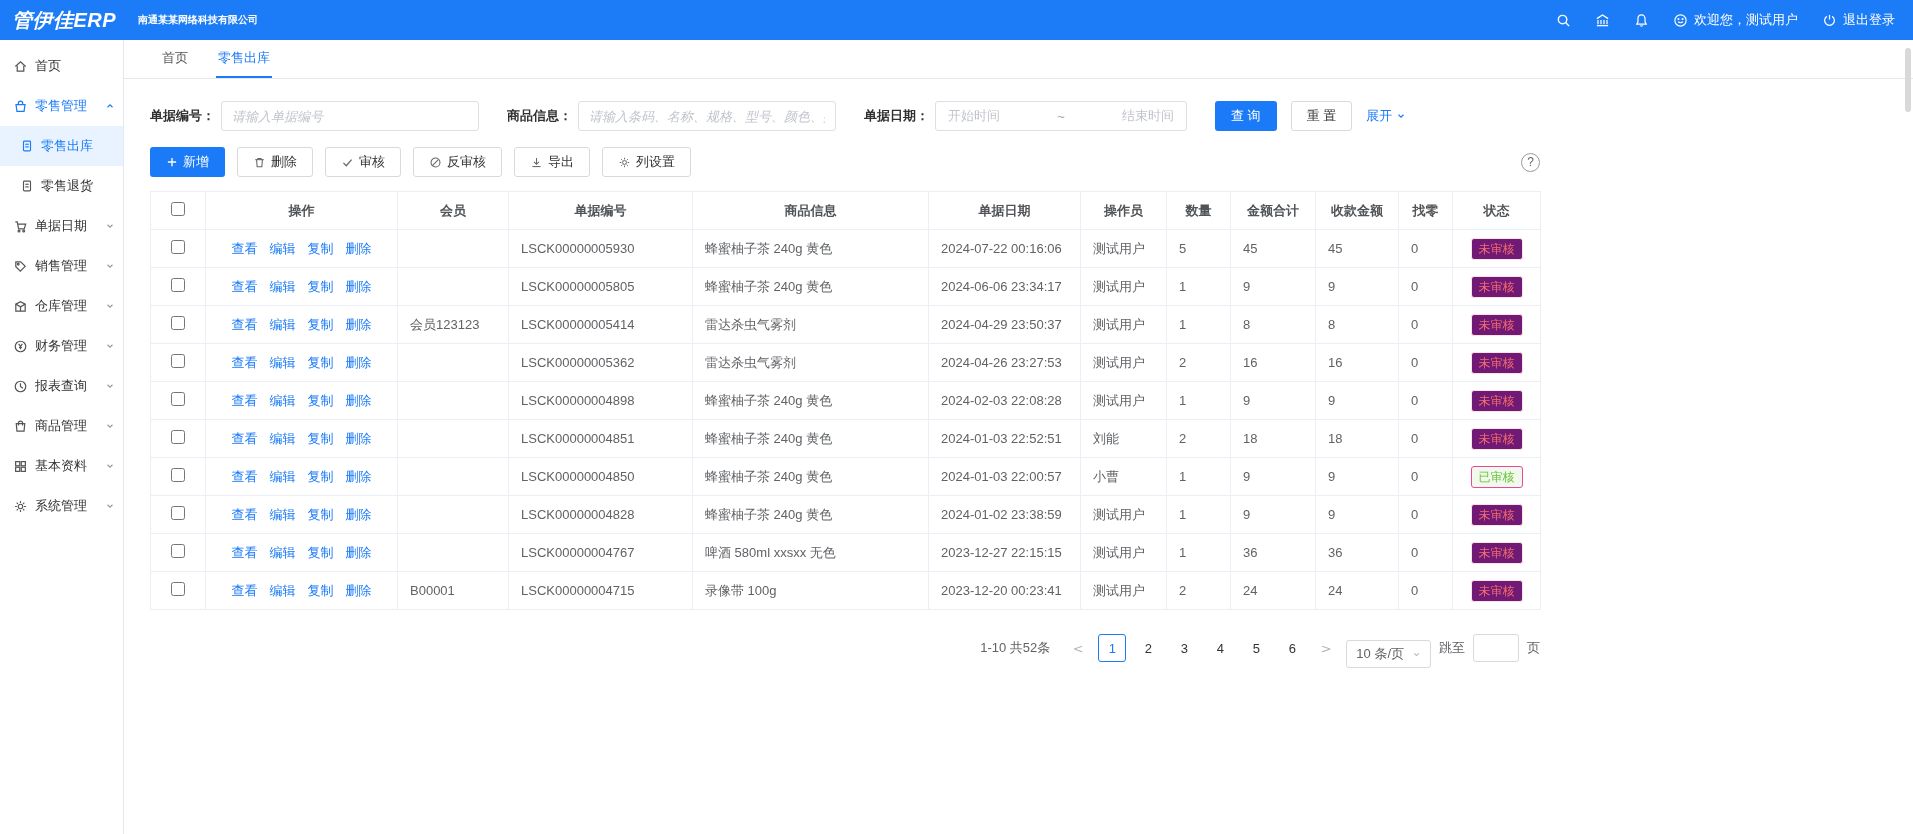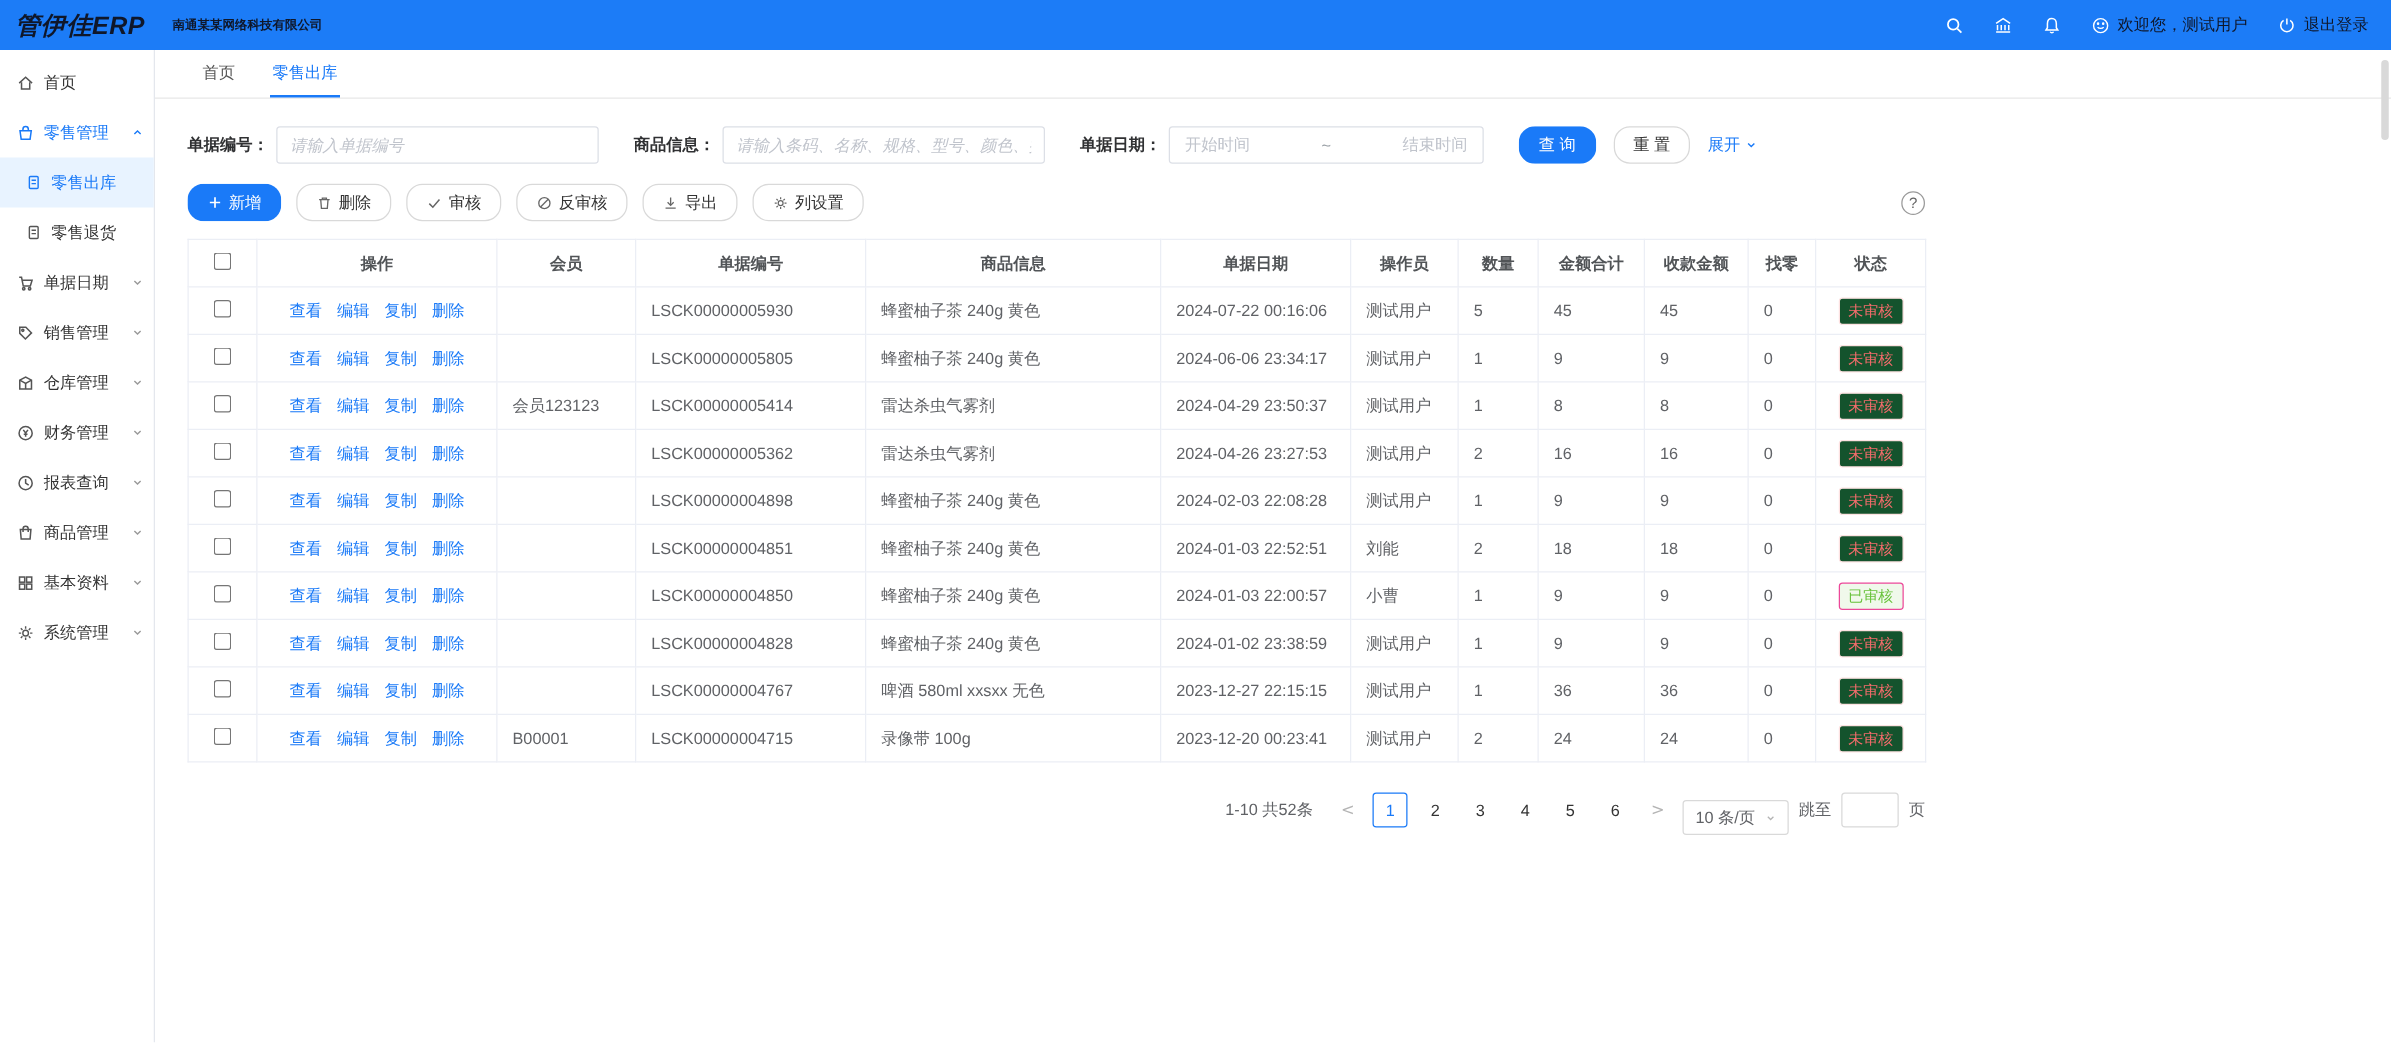--- a/index.html
+++ b/index.html
@@ -11,21 +11,21 @@
   *{box-sizing:border-box;}
   html,body{margin:0;padding:0;}
   body{
     width:1913px;height:834px;overflow:hidden;background:#fff;
     font-family:"Liberation Sans","DejaVu Sans",sans-serif;
     font-size:13px;color:#333;
   }
   .app{width:1913px;height:834px;display:flex;flex-direction:column;}
 
   
-  .topbar{height:40px;background:#1c7cf7;color:#0f172a;display:flex;align-items:center;flex-shrink:0;}
+  .topbar{height:40px;background:#1c7cf7;color:#ffffff;display:flex;align-items:center;flex-shrink:0;}
   .logo{width:124px;padding-left:12px;font-size:20px;font-weight:bold;font-style:italic;letter-spacing:.5px;white-space:nowrap;}
   .company{font-size:10px;font-weight:600;margin-left:14px;}
   .topbar-right{margin-left:auto;display:flex;align-items:center;gap:24px;padding-right:18px;font-size:13px;}
   .topbar-right .who{display:flex;align-items:center;gap:6px;}
   .icon-btn{display:inline-flex;align-items:center;cursor:pointer;}
 
   
   .layout{flex:1;display:flex;min-height:0;}
   .sidebar{width:124px;border-right:1px solid #e4e7ed;padding-top:6px;flex-shrink:0;background:#fff;}
   .menu-item{height:40px;display:flex;align-items:center;gap:7px;padding:0 8px 0 13px;font-size:13px;color:#333;cursor:pointer;white-space:nowrap;}
@@ -48,39 +48,39 @@
   
   .filterbar{margin-top:22px;display:flex;align-items:center;}
   .flabel{font-weight:bold;color:#303133;margin-right:6px;white-space:nowrap;}
   .text-input{height:30px;width:258px;border:1px solid var(--border);border-radius:3px;padding:0 10px;font-size:13px;color:#333;outline:none;font-family:inherit;font-style:italic;}
   .text-input::placeholder{color:#c0c4cc;}
   .gap28{width:28px;flex-shrink:0;}
   .gap14{width:14px;flex-shrink:0;}
   .daterange{height:30px;width:252px;border:1px solid var(--border);border-radius:3px;display:flex;align-items:center;justify-content:space-between;padding:0 12px;cursor:pointer;}
   .dr-ph{color:#c0c4cc;}
   .dr-sep{color:#9aa0a6;}
-  .btn{height:30px;border-radius:13px;font-size:13px;display:inline-flex;align-items:center;justify-content:center;padding:0 15px;cursor:pointer;border:1px solid transparent;white-space:nowrap;font-family:inherit;background:#fff;}
+  .btn{height:30px;border-radius:3px;font-size:13px;display:inline-flex;align-items:center;justify-content:center;padding:0 15px;cursor:pointer;border:1px solid transparent;white-space:nowrap;font-family:inherit;background:#fff;}
   .btn-primary{background:var(--blue);color:#fff;}
   .btn-plain{border-color:#d9d9d9;color:#333;}
   .btn .bicon{display:inline-flex;margin-right:5px;}
   .expand-link{color:var(--blue);display:inline-flex;align-items:center;gap:4px;cursor:pointer;}
 
   
   .toolbar{margin-top:16px;display:flex;align-items:center;gap:12px;}
   .help-circle{margin-left:auto;width:19px;height:19px;border-radius:50%;border:1px solid #9a9a9a;color:#666;font-size:12px;display:flex;align-items:center;justify-content:center;cursor:pointer;}
 
   
   table.grid{width:1390px;border-collapse:collapse;table-layout:fixed;margin-top:14px;font-size:13px;color:var(--text);}
   .grid th,.grid td{border:1px solid var(--cell-border);padding:0 12px;height:38px;overflow:hidden;white-space:nowrap;text-overflow:ellipsis;background:#fff;}
   .grid th{color:#515457;font-weight:bold;text-align:center;}
   .grid .c{text-align:center;padding:0 4px;}
   .op-link{color:var(--blue);text-decoration:none;margin:0 6px;cursor:pointer;}
   input[type=checkbox]{width:14px;height:14px;margin:0;cursor:pointer;}
   .badge{display:inline-block;padding:2px 7px;border-radius:3px;font-size:12px;line-height:16px;}
-  .badge.pending{color:#f56c6c;background:#14532d;border:1px solid #fde2e2;}
+  .badge.pending{color:#f56c6c;background:#701a75;border:1px solid #fde2e2;}
   .badge.approved{color:#67c23a;background:#f0f9eb;border:1px solid #ec4899;}
 
   
   .pagination{width:1390px;margin-top:18px;display:flex;justify-content:flex-end;align-items:center;gap:8px;color:var(--text);}
   .pg-total{margin-right:8px;}
   .pg-arrow{color:#b4b4b4;width:24px;height:28px;display:inline-flex;align-items:center;justify-content:center;cursor:pointer;font-family:"DejaVu Sans",sans-serif;}
   .pg-num{min-width:28px;height:28px;display:inline-flex;align-items:center;justify-content:center;border-radius:3px;cursor:pointer;color:#333;}
   .pg-num.active{border:1px solid var(--blue);color:var(--blue);}
   .pg-size{height:28px;border:1px solid #d9d9d9;border-radius:3px;display:inline-flex;align-items:center;gap:8px;padding:0 9px;cursor:pointer;color:var(--text);margin-top:12px;}
   .jump-input{width:46px;height:28px;border:1px solid #d9d9d9;border-radius:3px;outline:none;padding:0 6px;font-family:inherit;}

